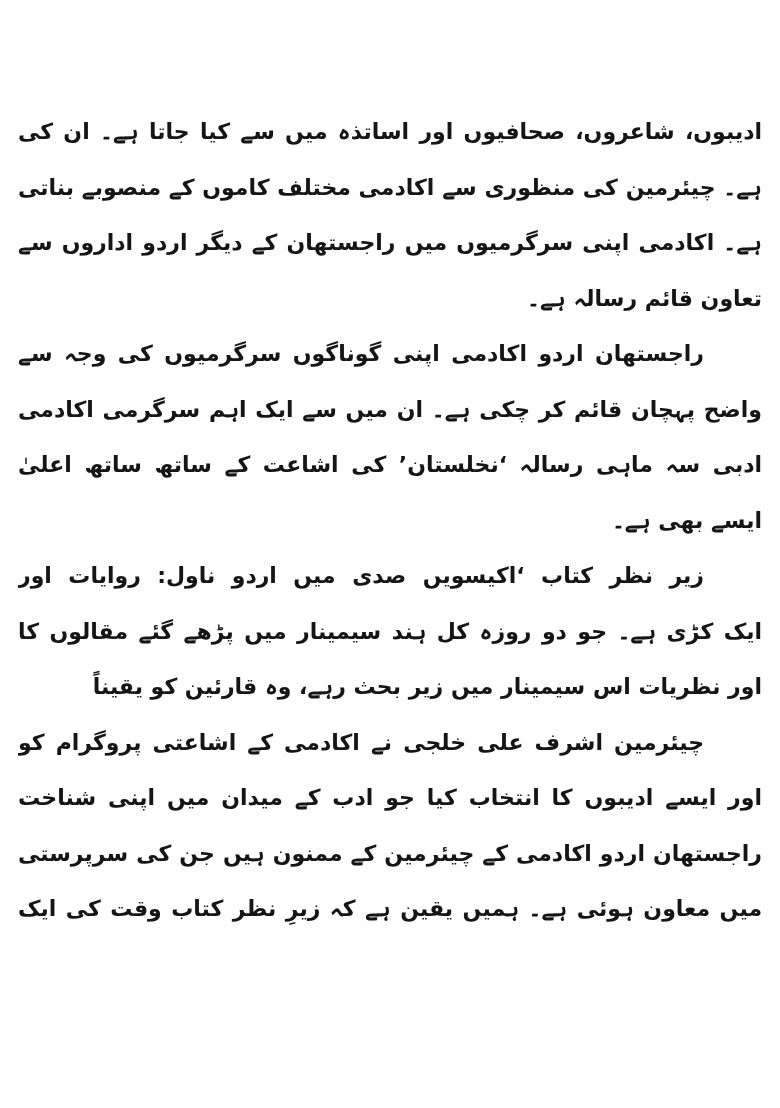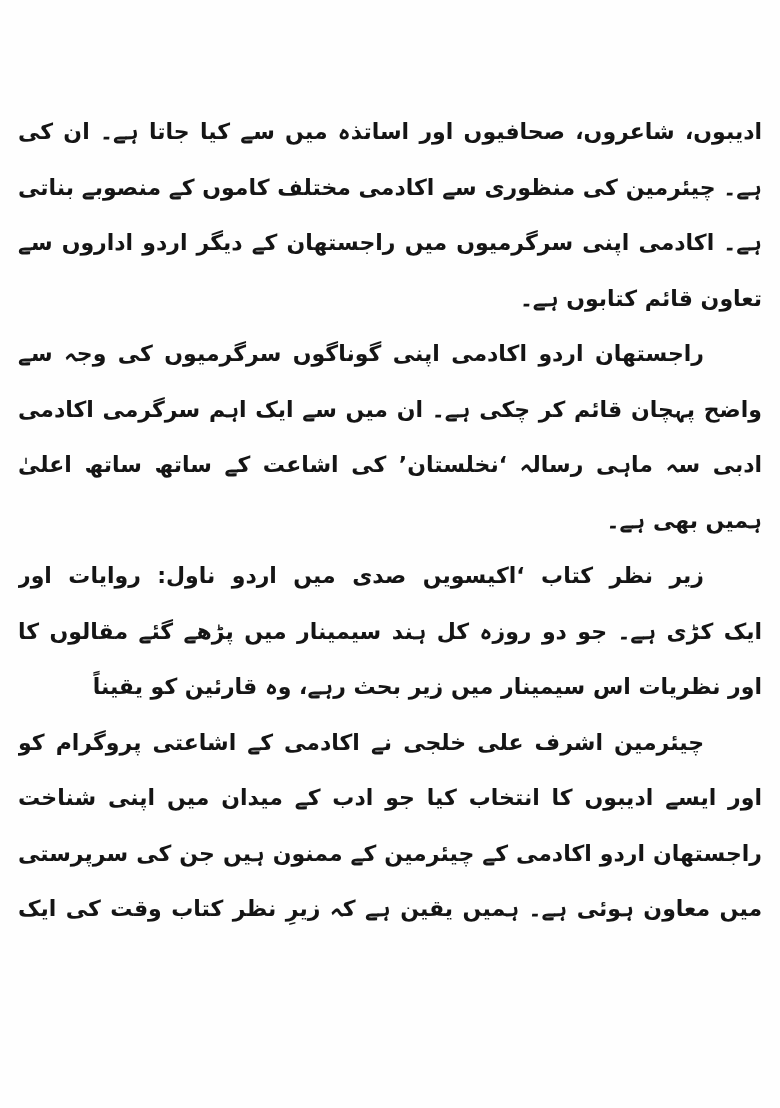--- a/index.html
+++ b/index.html
@@ -54,28 +54,28 @@
 </head>
 <body>
 
 <div class="scan-page" lang="ur" dir="rtl">
   <div class="text-block">
 
     <div class="para">
       <div class="line just">ادیبوں، شاعروں، صحافیوں اور اساتذہ میں سے کیا جاتا ہے۔ ان کی کل تعداد ۲۳؍ مقرر کی گئی</div>
       <div class="line just">ہے۔ چیئرمین کی منظوری سے اکادمی مختلف کاموں کے منصوبے بناتی ہے اور انھیں روبہ عمل لاتی</div>
       <div class="line just">ہے۔ اکادمی اپنی سرگرمیوں میں راجستھان کے دیگر اردو اداروں سے بھی باہمی مشورے اور</div>
-      <div class="line end">تعاون قائم کتابوں ہے۔</div>
+      <div class="line end">تعاون قائم رسالہ ہے۔</div>
     </div>
 
     <div class="para">
       <div class="line just indent">راجستھان اردو اکادمی اپنی گوناگوں سرگرمیوں کی وجہ سے پورے ملک میں اپنی</div>
       <div class="line just">واضح پہچان قائم کر چکی ہے۔ ان میں سے ایک اہم سرگرمی اکادمی کی طرف سے ایک معیاری و</div>
       <div class="line just">ادبی سہ ماہی رسالہ ‘نخلستان’ کی اشاعت کے ساتھ ساتھ اعلیٰ معیار کی علمی و ادبی کتابوں کی</div>
-      <div class="line end">ہمیں بھی ہے۔</div>
+      <div class="line end">ایسے بھی ہے۔</div>
     </div>
 
     <div class="para">
       <div class="line just indent">زیر نظر کتاب ‘اکیسویں صدی میں اردو ناول: روایات اور امکانات’’ اسی سلسلہ کی</div>
       <div class="line just">ایک کڑی ہے۔ جو دو روزہ کل ہند سیمینار میں پڑھے گئے مقالوں کا مجموعہ ہے۔ کچھ واقعات</div>
       <div class="line end">اور نظریات اس سیمینار میں زیر بحث رہے، وہ قارئین کو یقیناً محظوظ کریں گے۔</div>
     </div>
 
     <div class="para">
       <div class="line just indent">چیئرمین اشرف علی خلجی نے اکادمی کے اشاعتی پروگرام کو اپنی ترجیحات میں شامل کیا</div>

